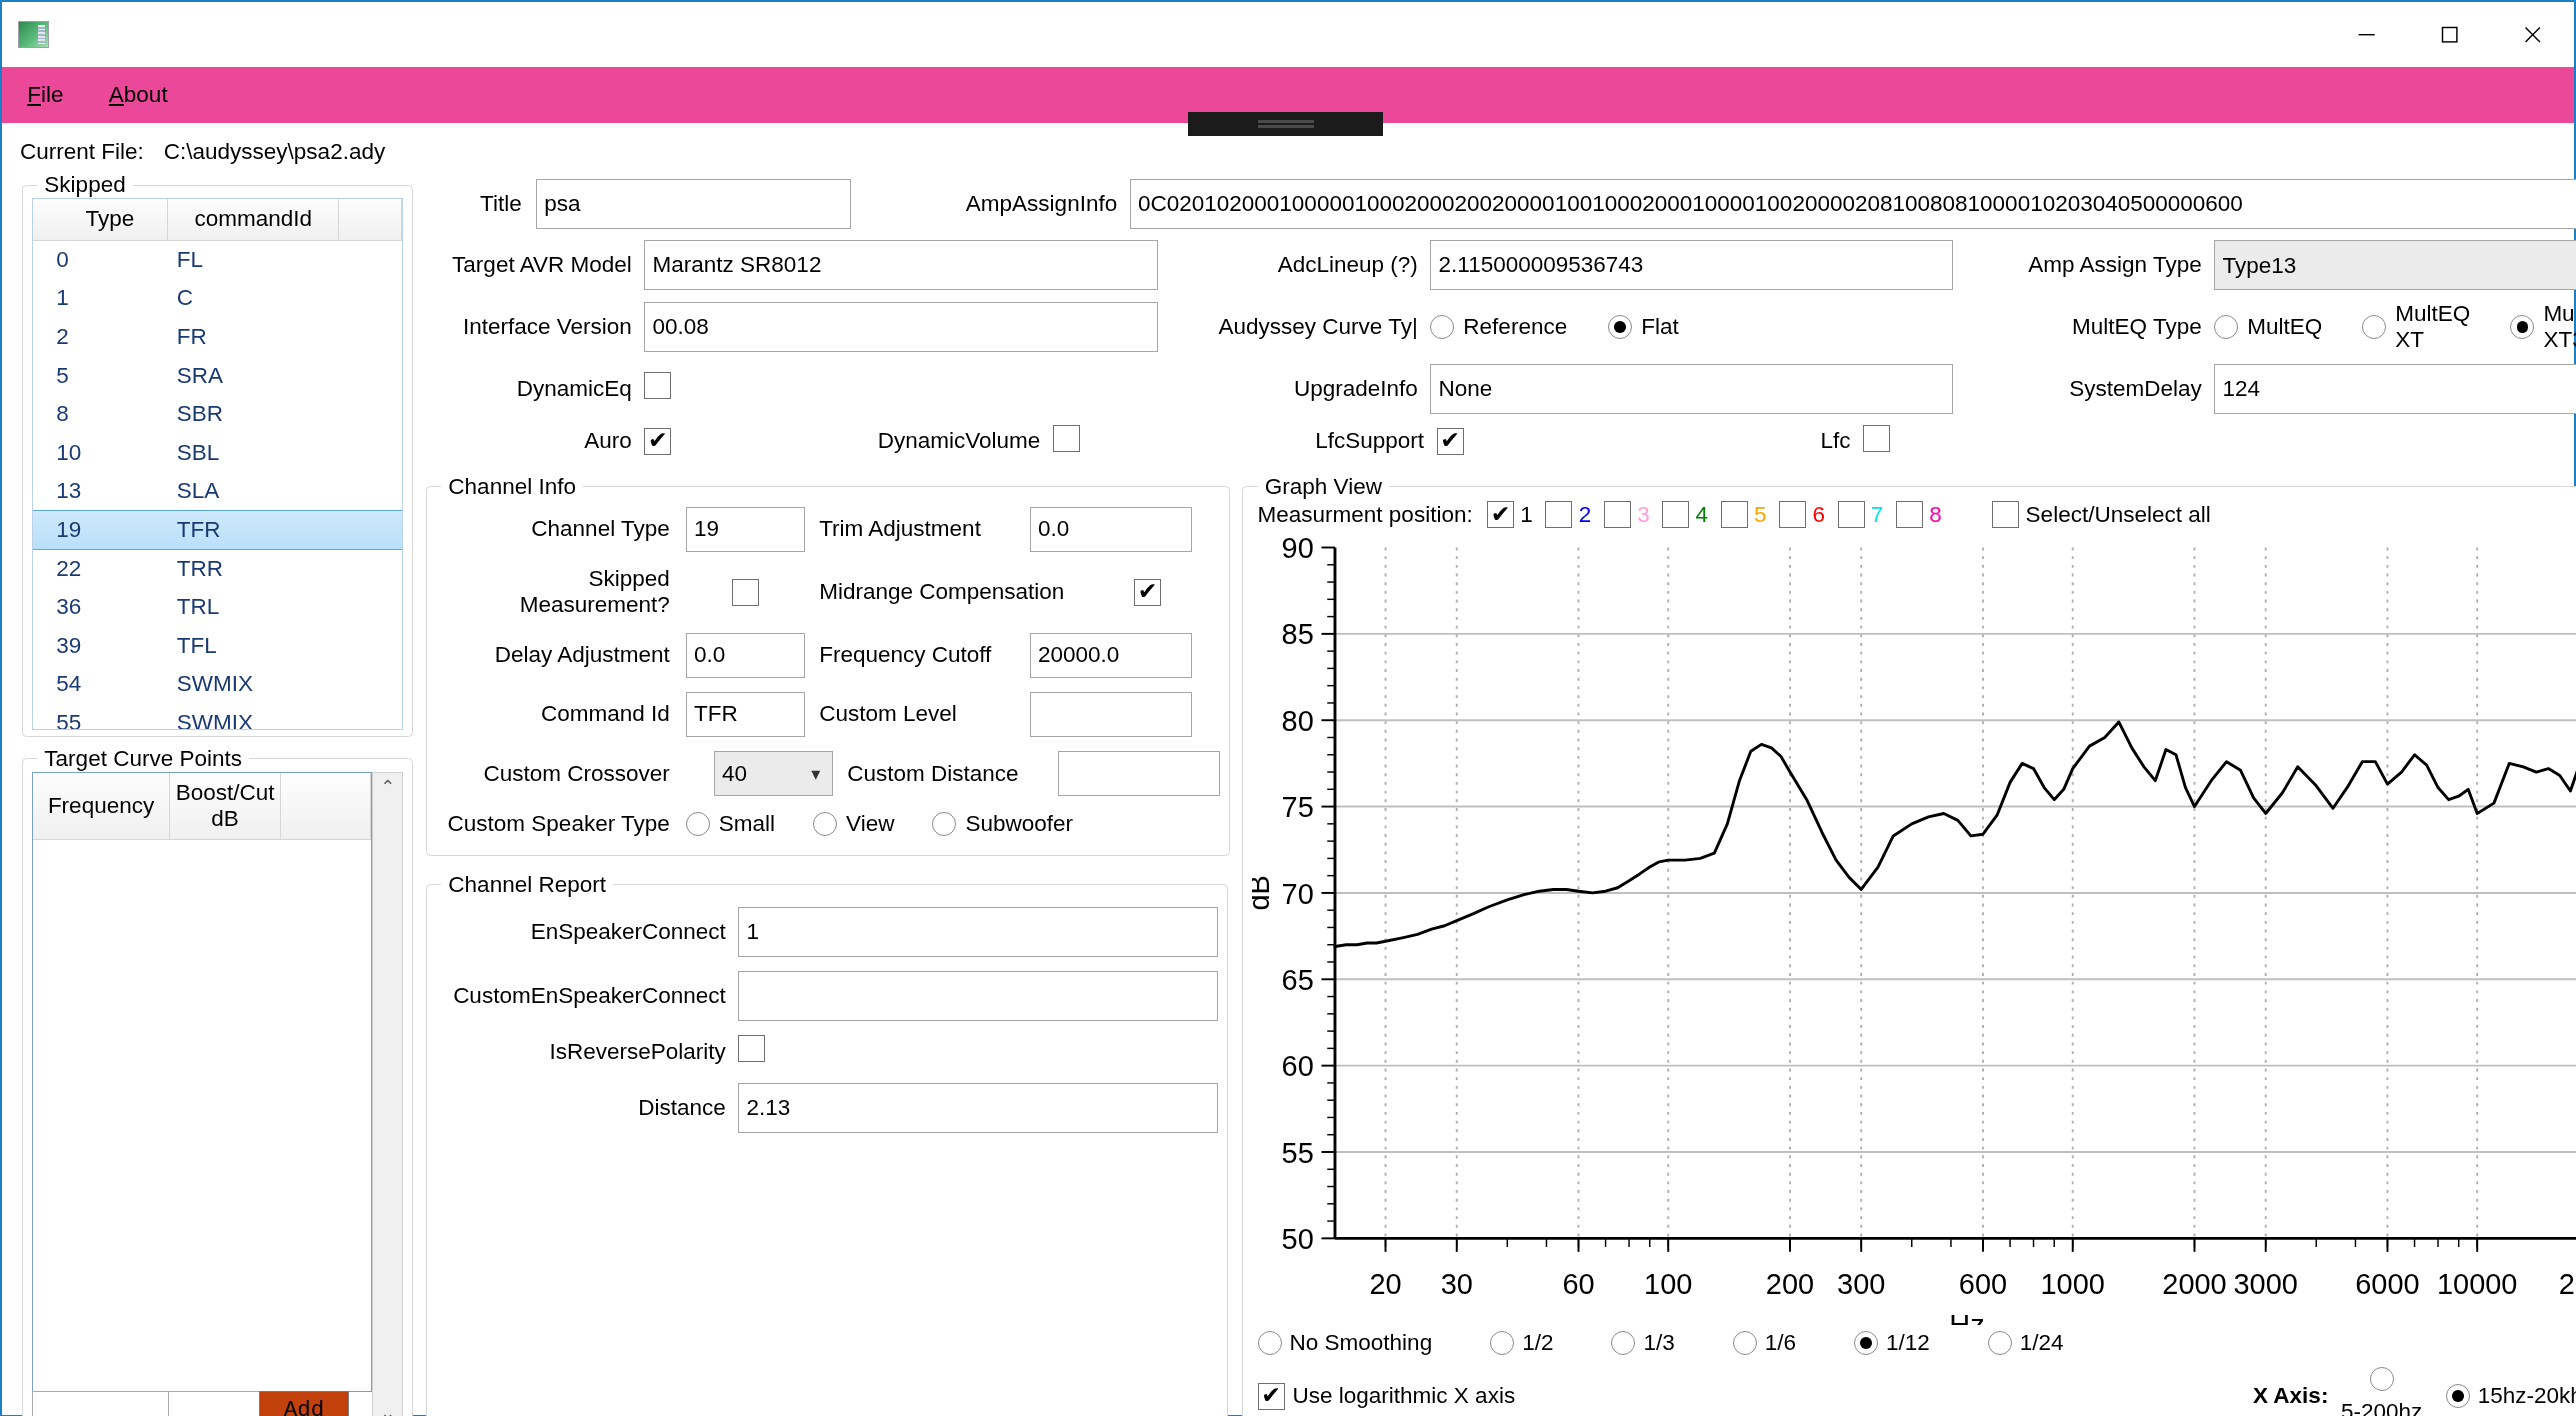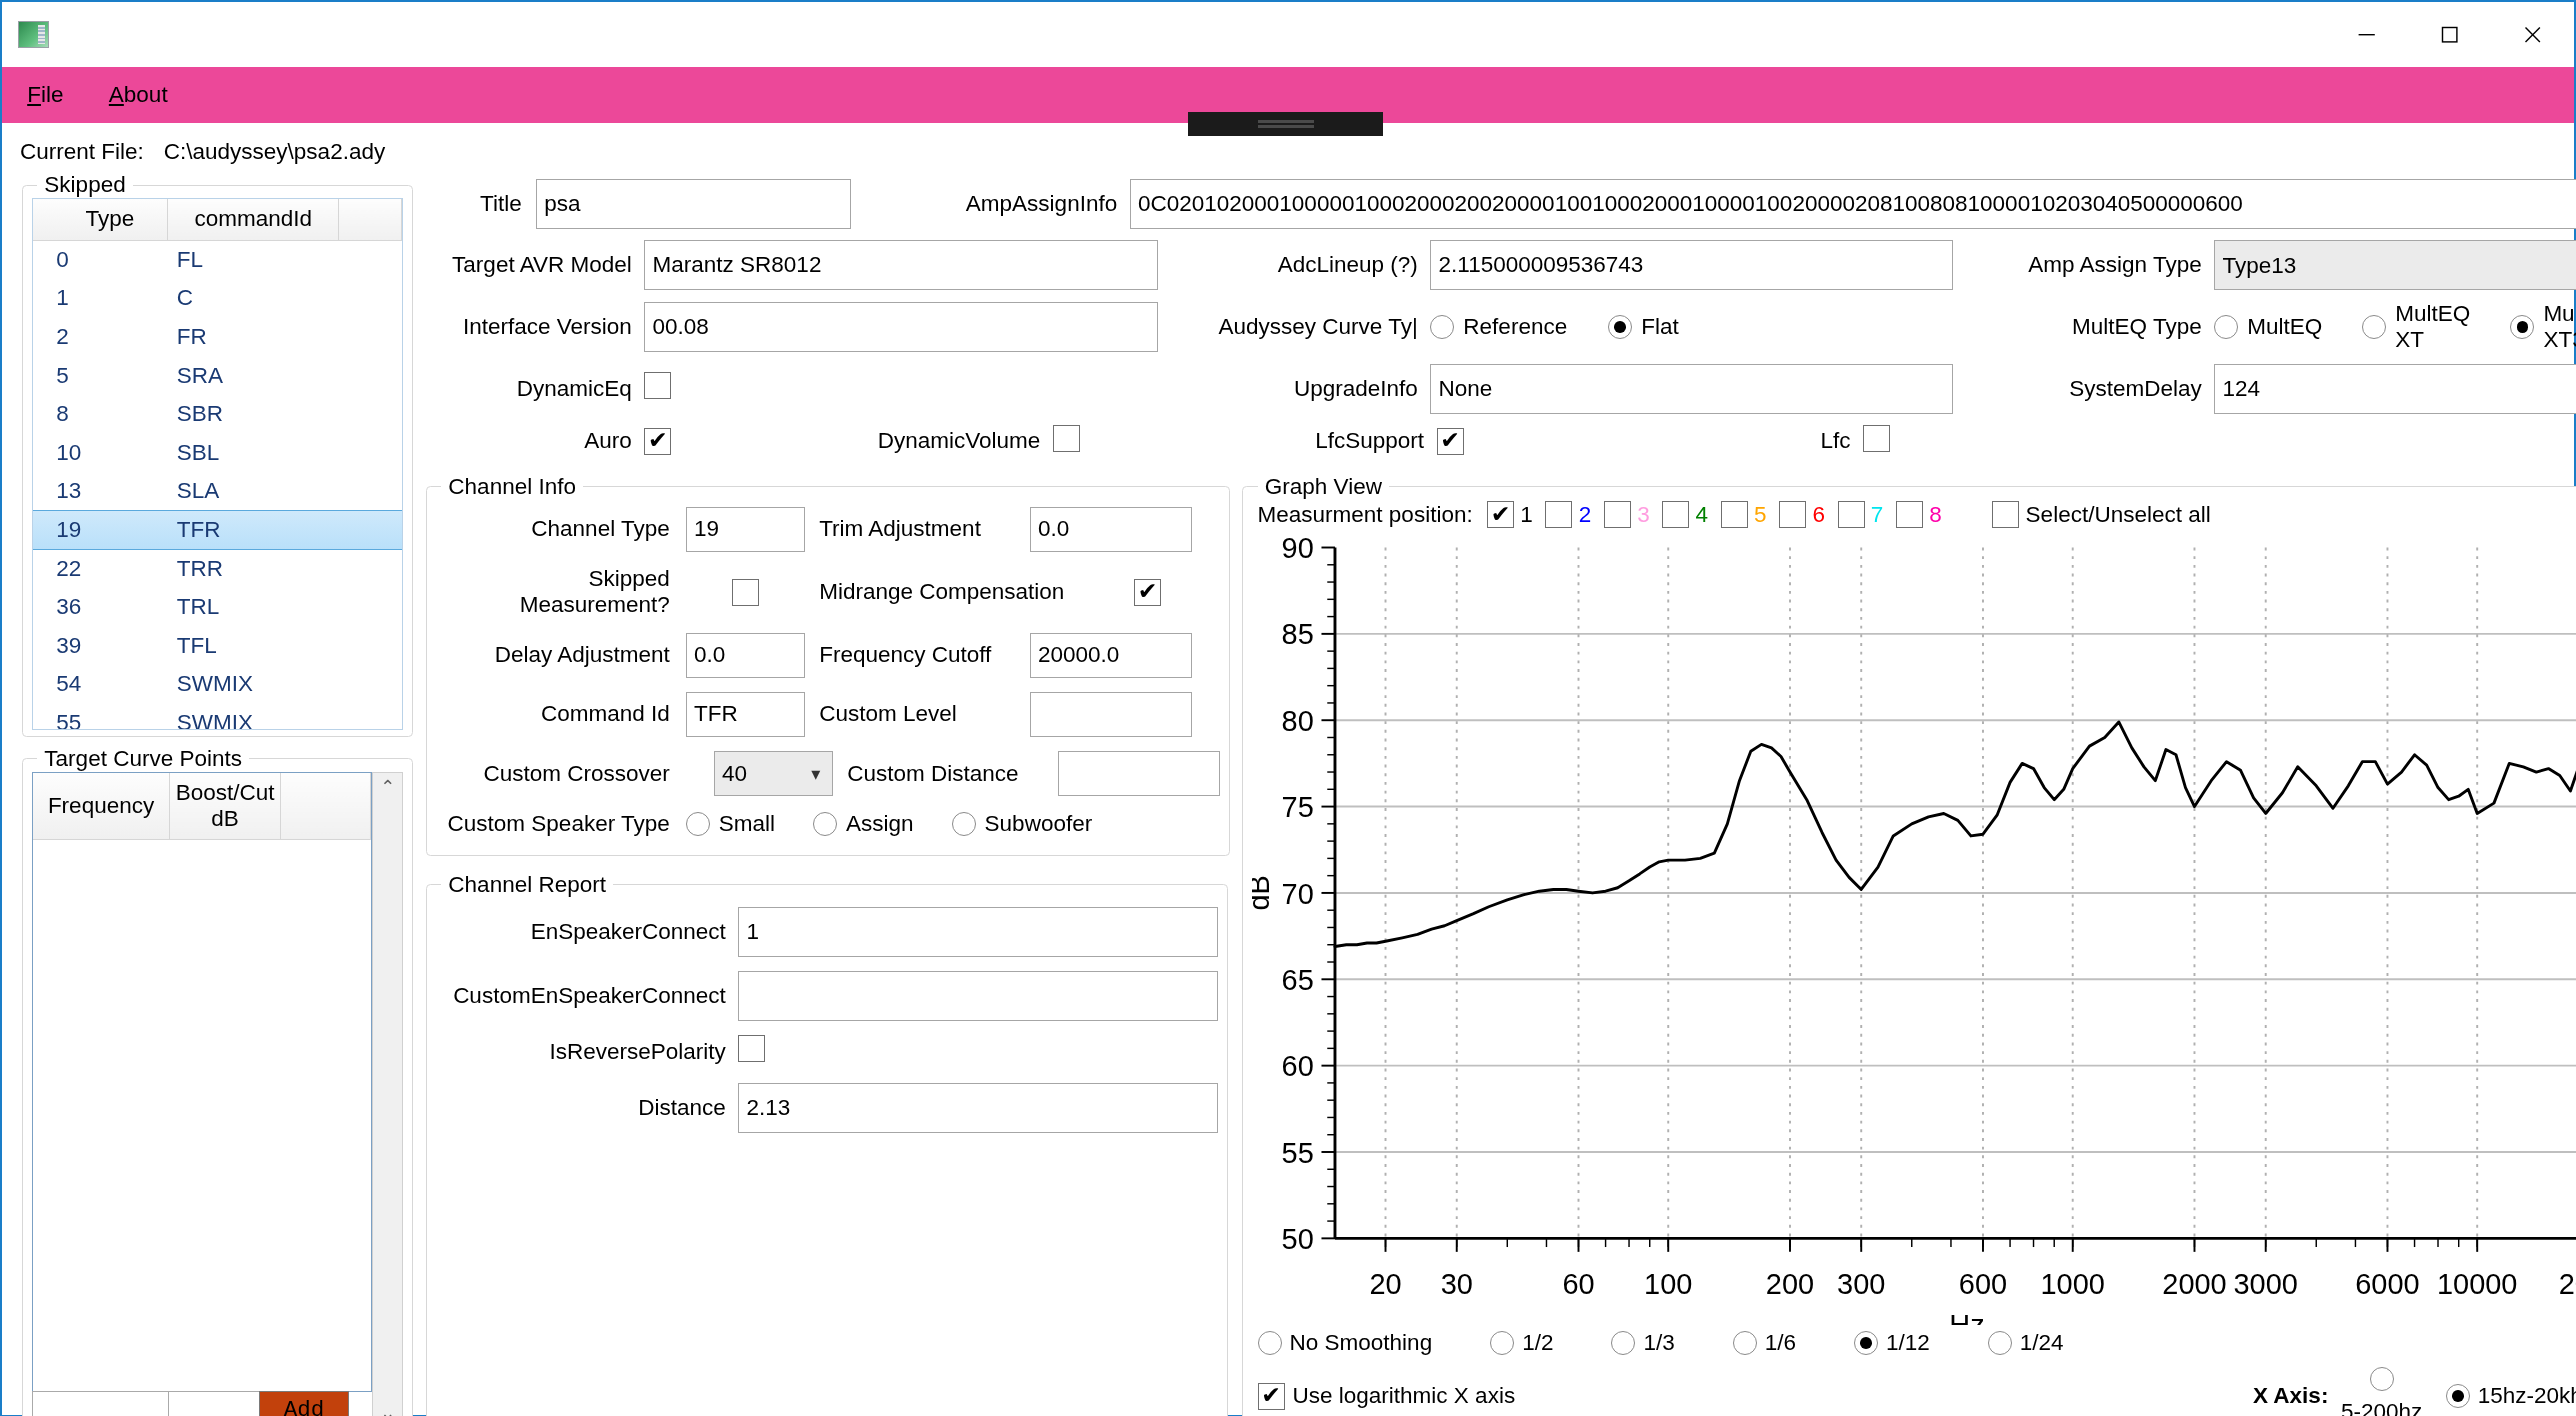--- a/index.html
+++ b/index.html
@@ -457,21 +457,21 @@
               </div>
               <div class="frow" style="margin-bottom:9px;">
                 <div class="lab" style="width:234px">Custom Speaker Type</div>
                 <div style="margin-left:16px; display:flex; align-items:center; gap:38px;" id="speaker-type-group">
                     <span class="radiogrp">
                       <span class="rdo"></span>
                       <span class="rlabel">Small</span>
                     </span>
                     <span class="radiogrp">
                       <span class="rdo"></span>
-                      <span class="rlabel">Assign</span>
+                      <span class="rlabel">View</span>
                     </span>
                     <span class="radiogrp">
                       <span class="rdo"></span>
                       <span class="rlabel">Subwoofer</span>
                     </span>
                   </div>
               </div>
             </div>
           </fieldset>
 

